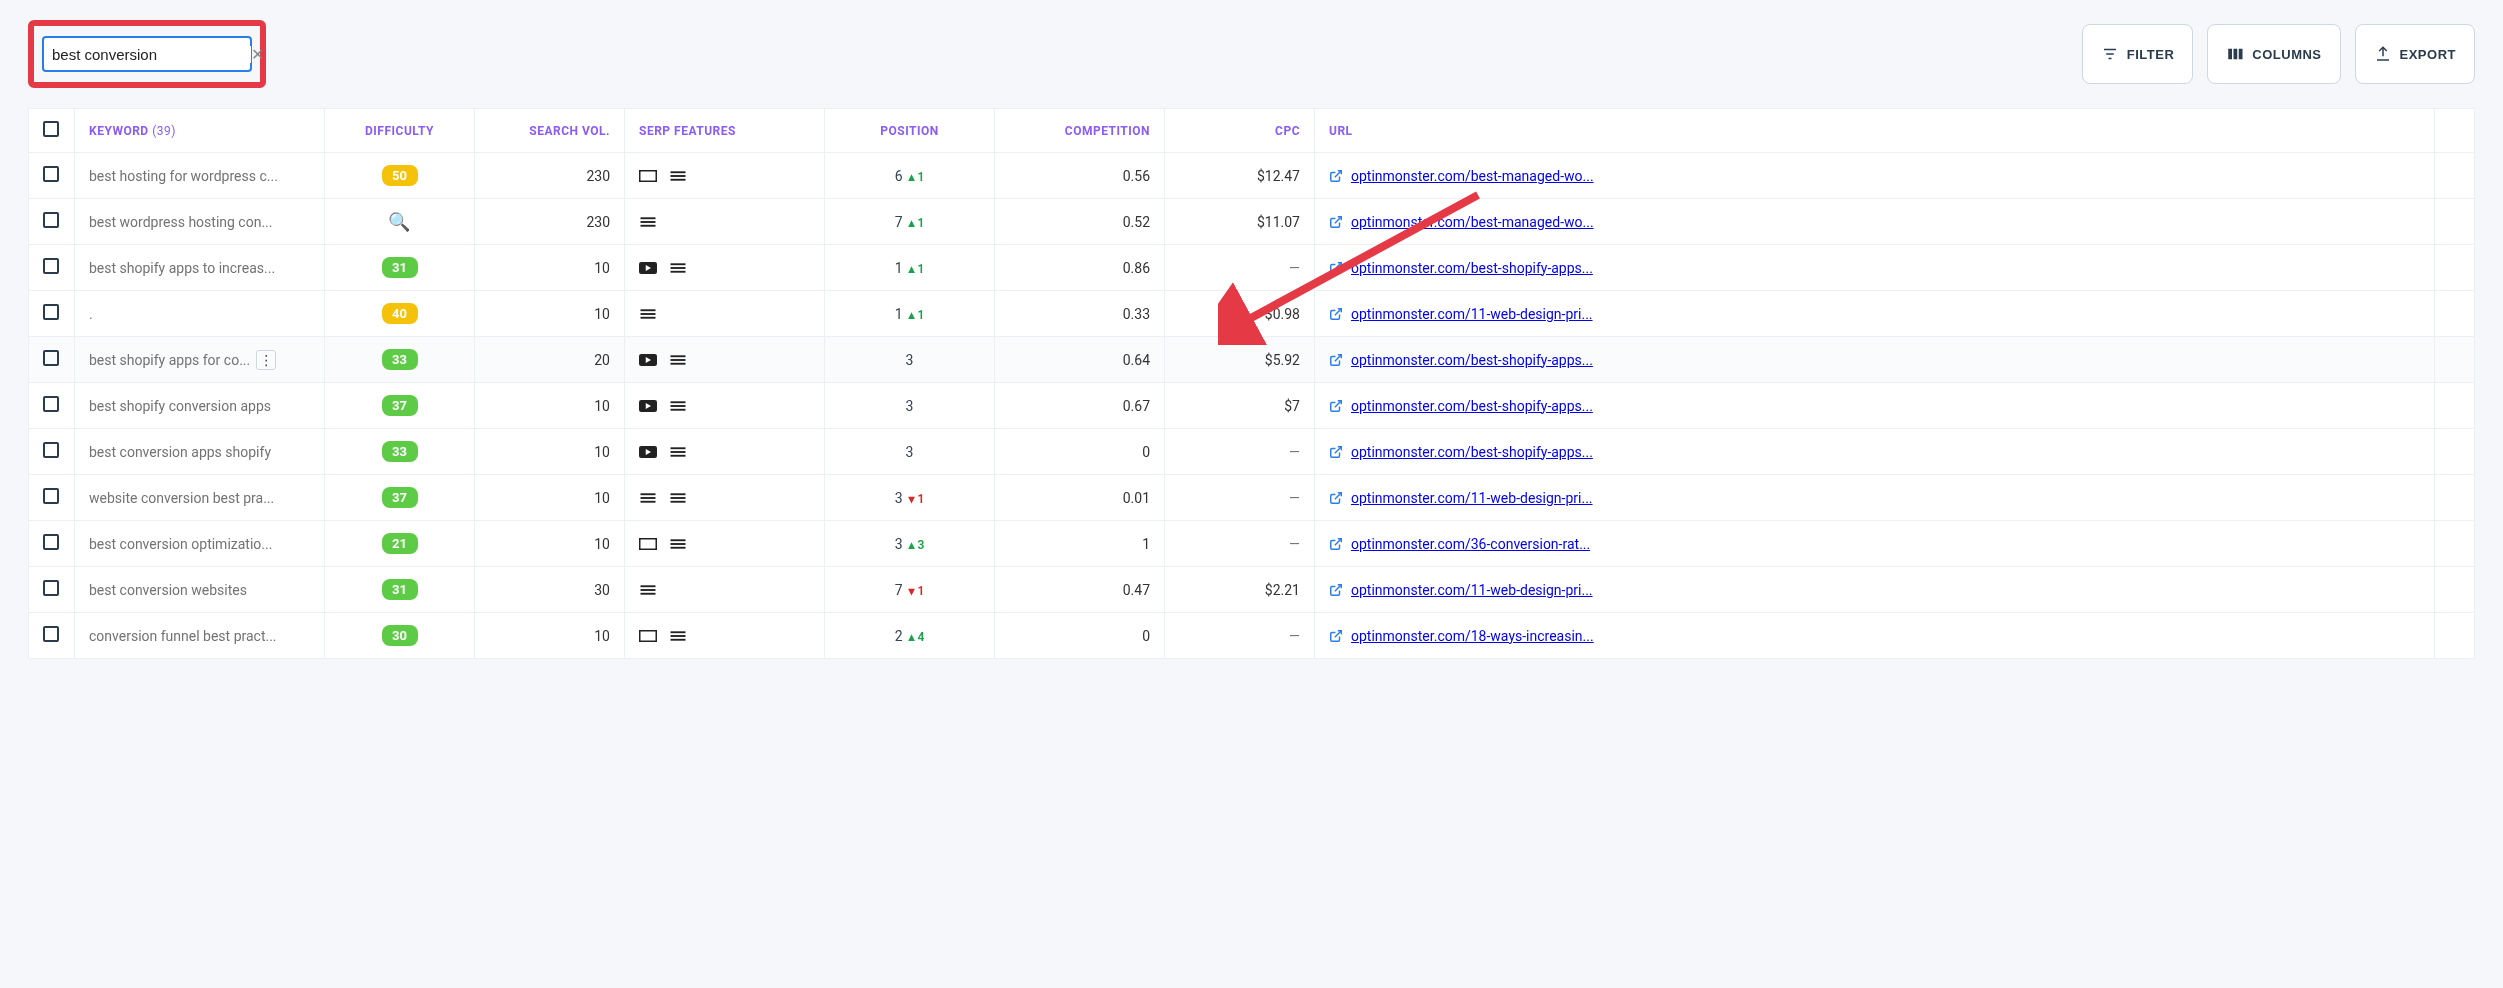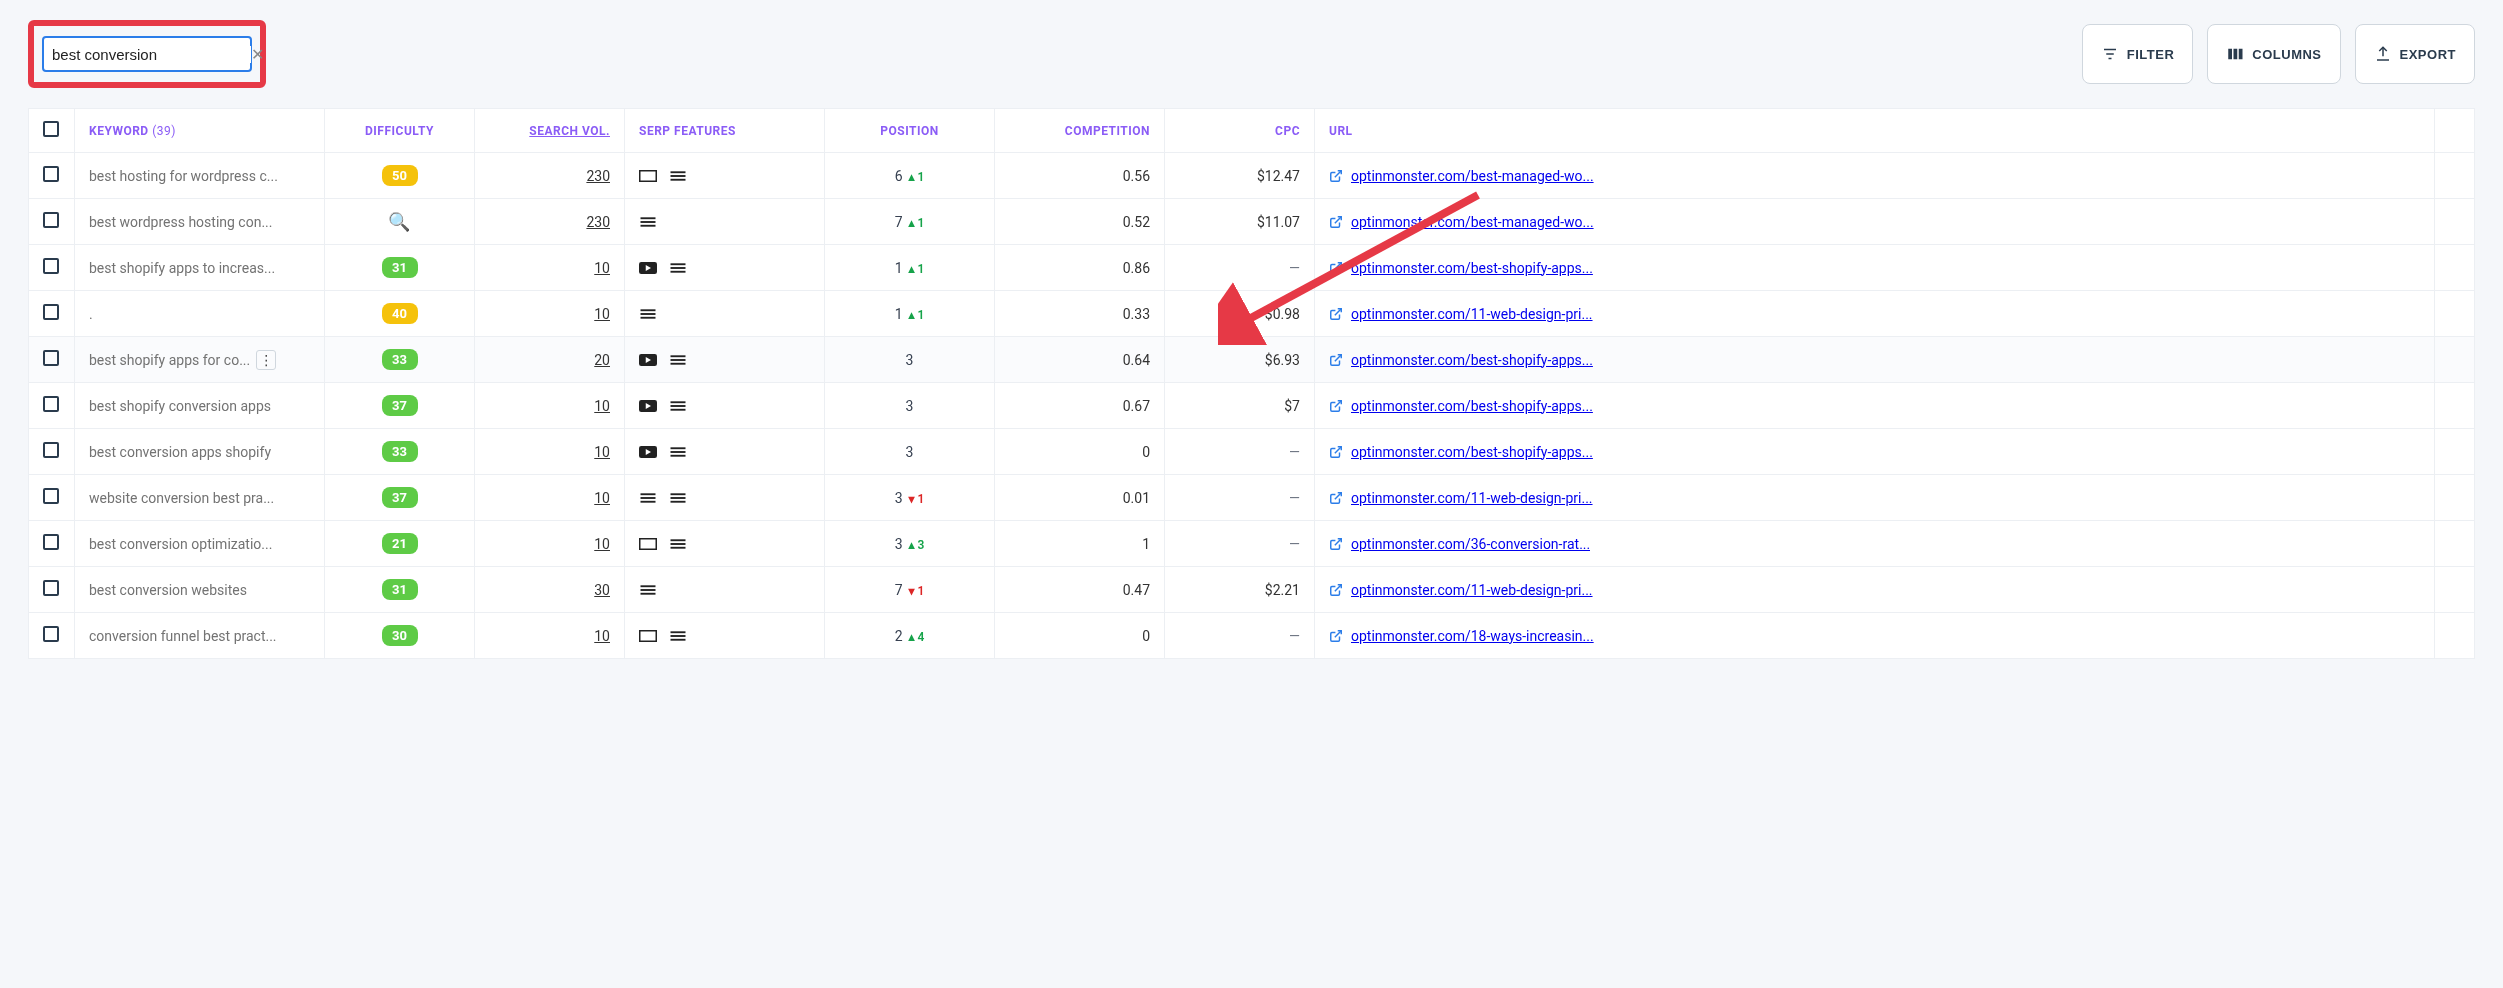--- a/index.html
+++ b/index.html
@@ -74,21 +74,21 @@
   .table th {
     font-size: 12px;
     font-weight: 700;
     color: #8b5cf6;
     letter-spacing: 0.5px;
     text-transform: uppercase;
   }
   .col-check { width: 46px; text-align: center; }
   .col-keyword { width: 250px; }
   .col-diff { width: 150px; text-align: center; margin-left: 12px; }
-  .col-vol { width: 150px; text-align: right; text-decoration: underline; }
+  .col-vol { width: 150px; text-align: right; }
   .col-serp { width: 200px; }
   .col-pos { width: 170px; text-align: center; }
   .col-comp { width: 170px; text-align: right; }
   .col-cpc { width: 150px; text-align: right; }
   .col-url { width: auto; }
   .col-expand { width: 40px; }
   .table td.col-diff, .table td.col-pos { text-align: center; }
   .table td.col-vol, .table td.col-comp, .table td.col-cpc { text-align: right; }
   .checkbox {
     width: 16px; height: 16px;
@@ -348,21 +348,21 @@
               </svg>
               <svg viewBox="0 0 24 16" fill="none" stroke="#222" stroke-width="2.5">
                 <line x1="2" y1="3" x2="22" y2="3"></line>
                 <line x1="2" y1="8" x2="22" y2="8"></line>
                 <line x1="2" y1="13" x2="22" y2="13"></line>
               </svg>
             </div>
           </td>
           <td class="col-pos"><span class="pos">3</span></td>
           <td class="col-comp">0.64</td>
-          <td class="col-cpc">$6.93</td>
+          <td class="col-cpc">$5.92</td>
           <td class="col-url">
             <div class="url-cell">
               <svg class="ext-icon" width="14" height="14" viewBox="0 0 24 24" fill="none" stroke="#2b7de9" stroke-width="2.5">
                 <path d="M18 13v6a2 2 0 0 1-2 2H5a2 2 0 0 1-2-2V8a2 2 0 0 1 2-2h6"></path>
                 <polyline points="15 3 21 3 21 9"></polyline>
                 <line x1="10" y1="14" x2="21" y2="3"></line>
               </svg>
               <a href="#" class="url-text">optinmonster.com/best-shopify-apps...</a>
             </div>
           </td>

